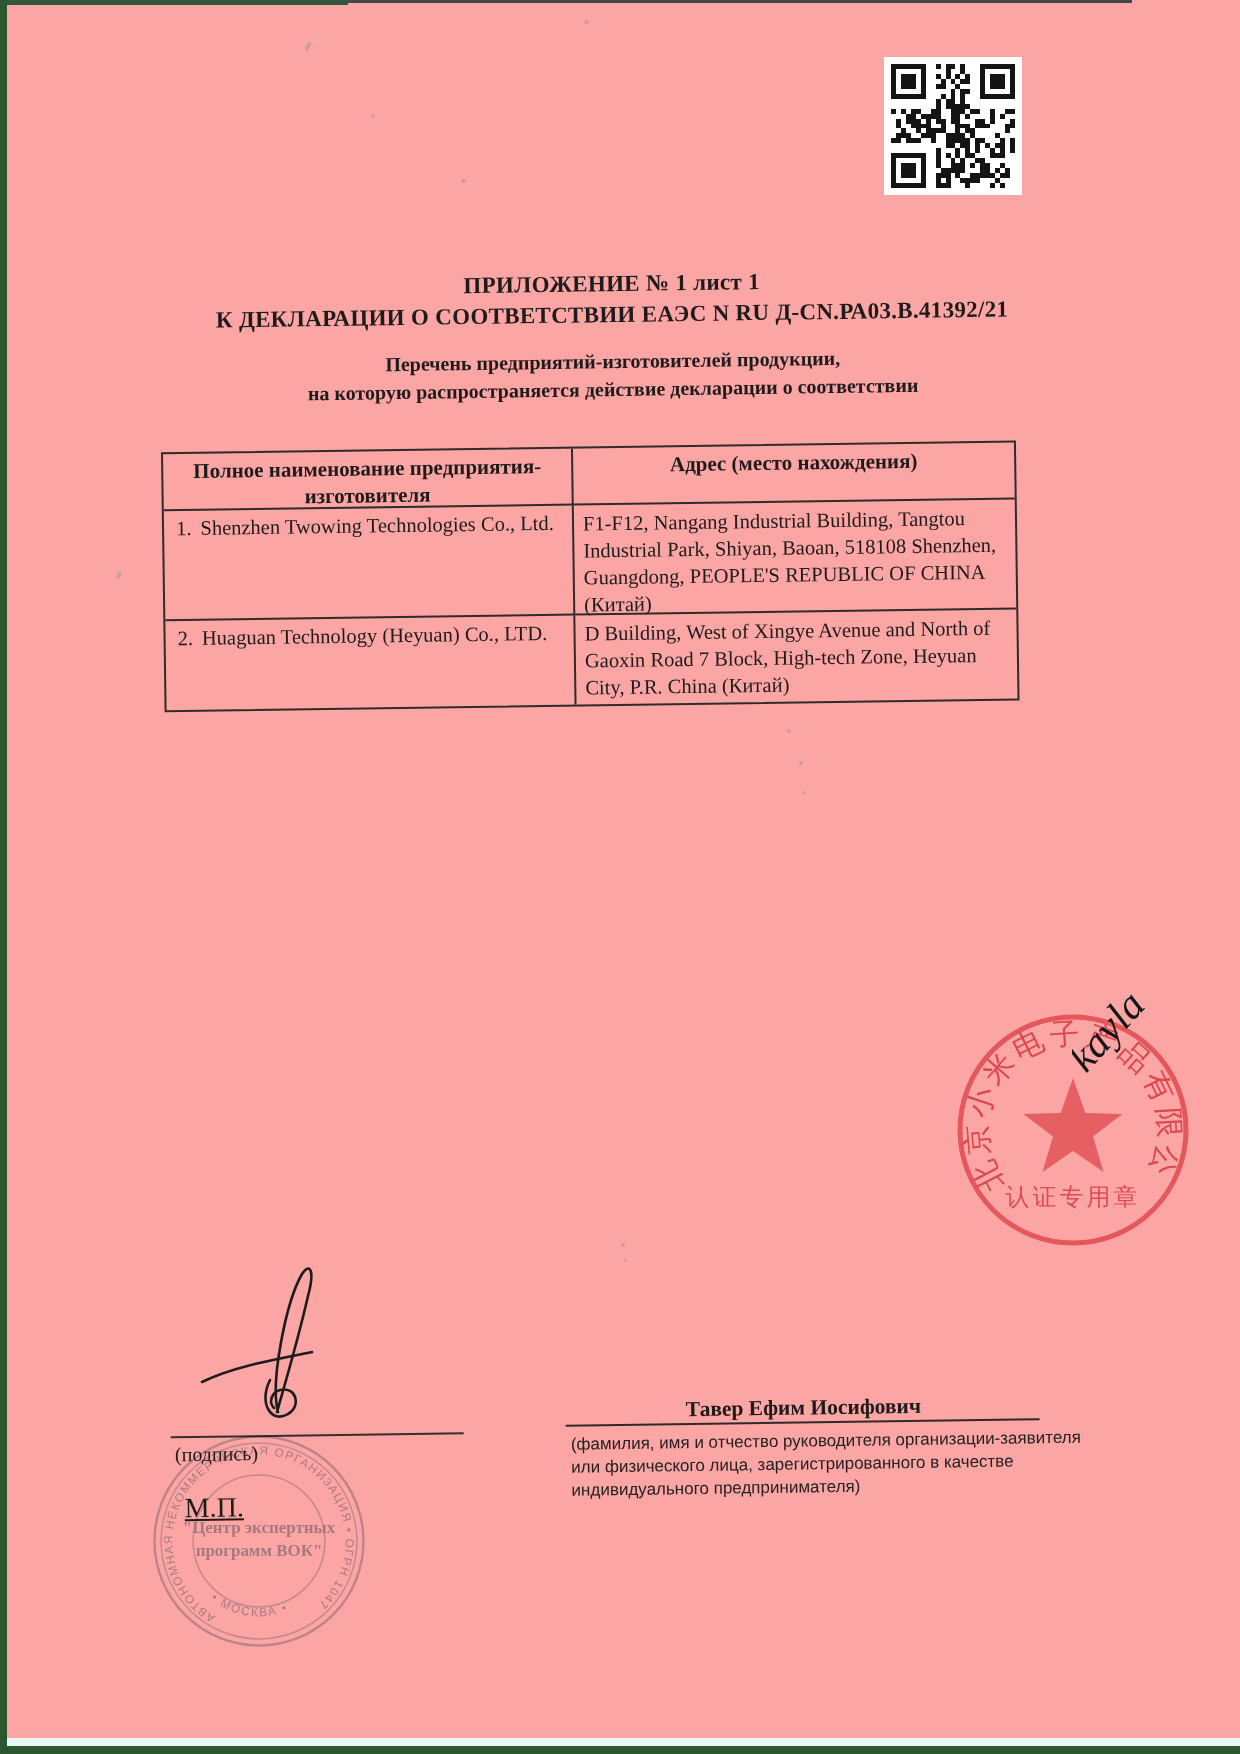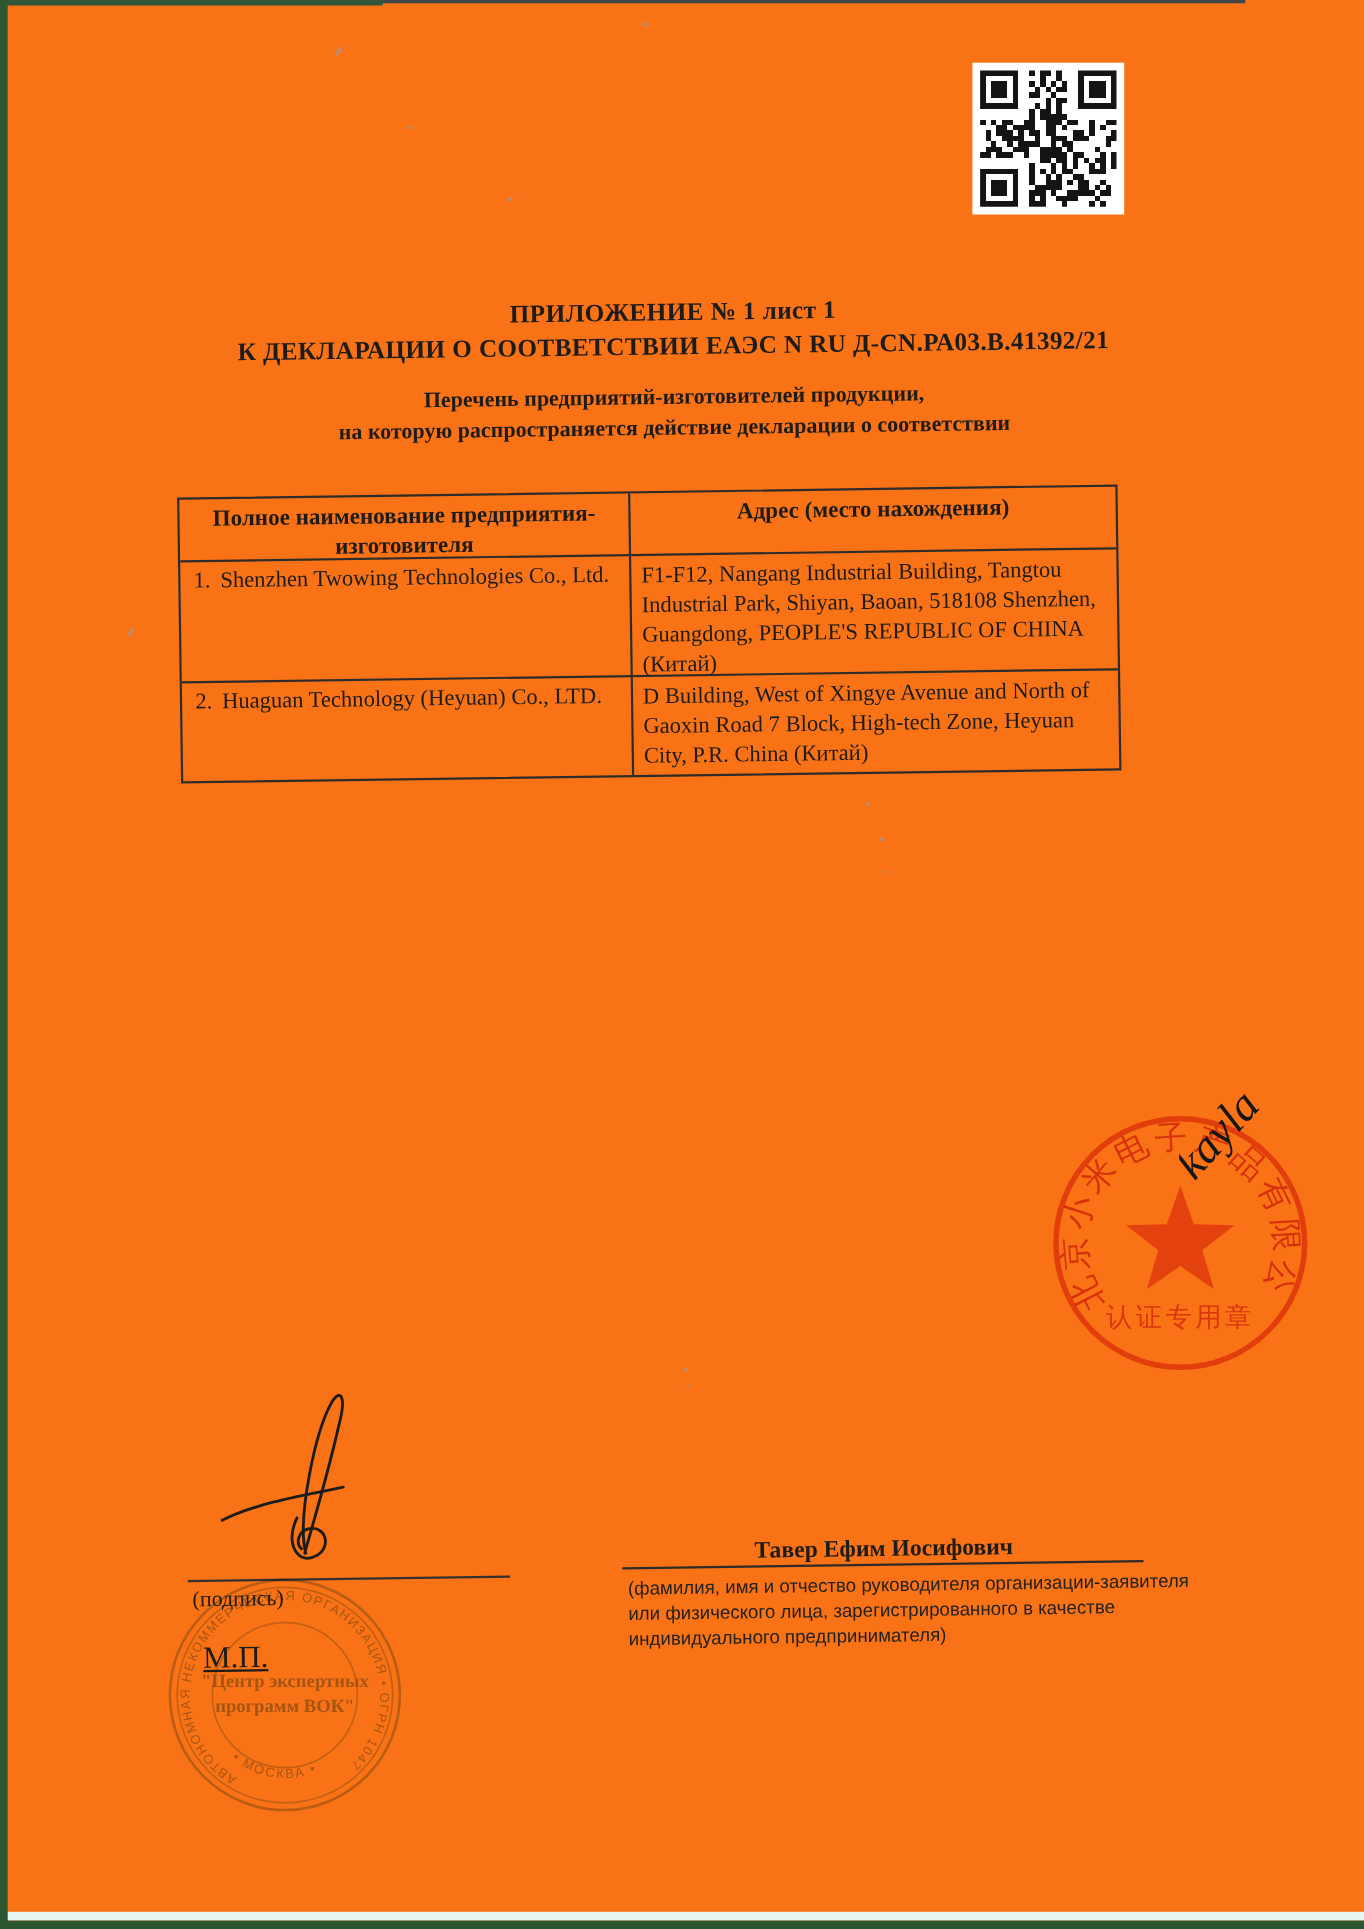--- a/index.html
+++ b/index.html
@@ -1,16 +1,16 @@
 <!DOCTYPE html>
 <html><head>
 <meta charset="utf-8">
 <style>
   html,body{margin:0;padding:0;background:#888;}
-  #page{position:relative;width:1240px;height:1754px;background:#f97316;overflow:hidden;
+  #page{position:relative;width:1240px;height:1754px;background:#fca5a5;overflow:hidden;
         font-family:"Liberation Serif","DejaVu Serif",serif;color:#1e1c1a;margin:0 auto;}
   .abs{position:absolute;}
   .sans{font-family:"Liberation Sans","DejaVu Sans",sans-serif;}
 
   
   .edge-left{left:0;top:0;width:7px;height:1754px;background:#2c5630;}
   .edge-bottom{left:0;top:1746px;width:1240px;height:8px;background:#2c5630;}
   .edge-bottom-halo{left:0;top:1738px;width:1240px;height:8px;background:#e7f6f3;}
   .edge-top{left:0;top:0;width:1132px;height:3px;background:#43474a;}
   .edge-top-green{left:0;top:0;width:348px;height:5px;background:#30573a;}

